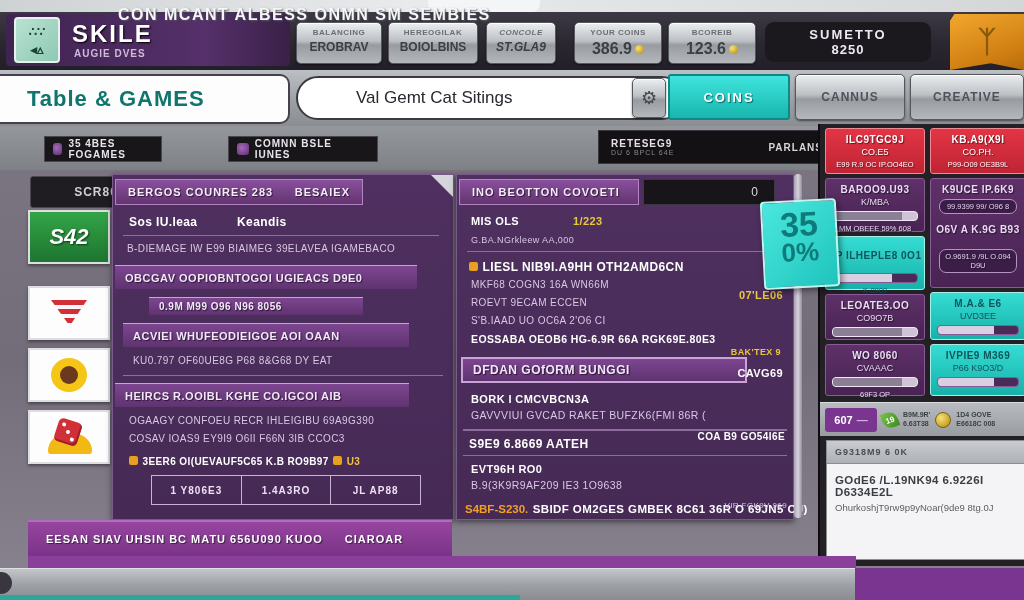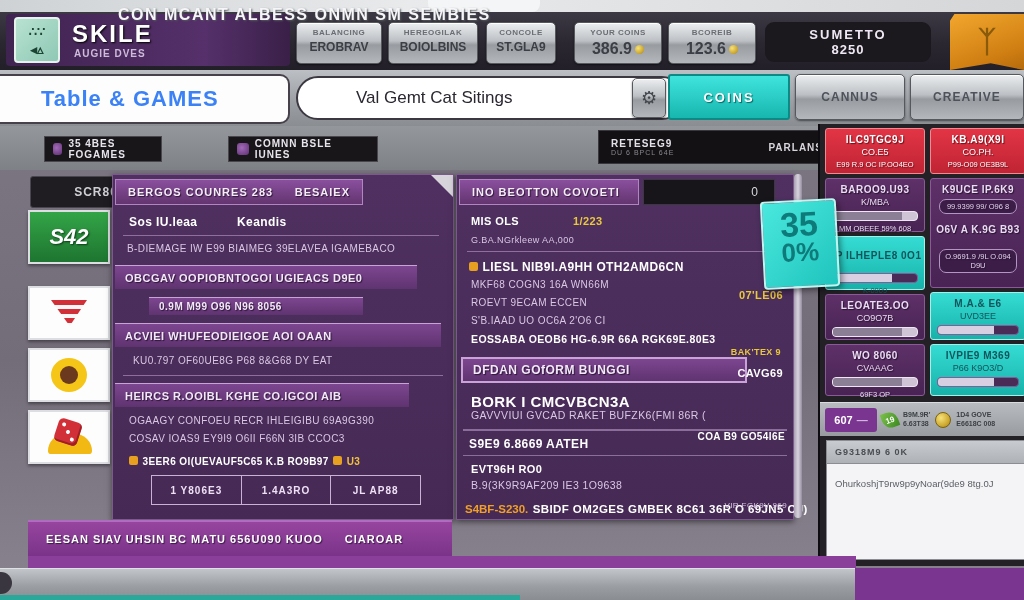--- a/index.html
+++ b/index.html
@@ -20,21 +20,21 @@
   .metal .mb{font-size:12px;font-weight:bold;color:#3c4046;margin-top:3px;}
   .metal .big{font-size:16px;}
   .coin{display:inline-block;width:9px;height:9px;border-radius:50%;background:radial-gradient(circle at 35% 35%,#f6e27a,#c9a227 70%,#8a6d14);vertical-align:middle;margin-left:3px;}
   .sessionpill{left:765px;top:10px;width:166px;height:40px;background:#1b181e;border-radius:9px;color:#efe8f4;text-align:center;font-weight:bold;}
   .sessionpill .sl{font-size:13px;letter-spacing:2px;margin-top:5px;}
   .sessionpill .sv{font-size:13px;letter-spacing:1px;}
   .brand{left:950px;top:2px;width:74px;height:56px;background:linear-gradient(160deg,#f2a72e,#d07f12 70%,#b56a0c);clip-path:polygon(6% 0,100% 0,100% 100%,55% 88%,0 100%,0 12%);display:flex;align-items:center;justify-content:center;color:#8a5a0c;font-size:30px;font-weight:bold;}
   
   .navbar{left:0;top:70px;width:1024px;height:56px;background:linear-gradient(180deg,#bcc0c4 0%,#9a9ea2 60%,#8a8e92 100%);border-bottom:2px solid #5e6266;}
   .pagetitlebox{left:0;top:4px;width:288px;height:46px;background:#fdfdfd;border:2px solid #47414b;border-left:none;border-radius:0 10px 10px 0;display:flex;align-items:center;}
-  .pagetitle{margin-left:41px;font-size:22px;font-weight:bold;color:#3b82f6;letter-spacing:1px;}
+  .pagetitle{margin-left:27px;font-size:22px;font-weight:bold;color:#0f766e;letter-spacing:1px;}
   .search{left:296px;top:6px;width:326px;height:40px;background:#fff;border:2px solid #3c3842;border-radius:22px;font-size:17px;color:#2b2730;padding:0 0 0 58px;font-family:"Liberation Sans",sans-serif;box-sizing:content-box;}
   .iconbtn{left:632px;top:8px;width:34px;height:40px;font-size:18px;color:#44484e;display:flex;align-items:center;justify-content:center;}
   .tealbtn{background:linear-gradient(180deg,#3fe4dc,#17b6af);border:2px solid #0d8a86;border-radius:3px;color:#fff;font-weight:bold;font-size:13px;letter-spacing:2px;display:flex;align-items:center;justify-content:center;text-shadow:1px 1px 1px #0a6662;box-sizing:border-box;}
   .navmetal{display:flex;align-items:center;justify-content:center;font-size:12px;font-weight:bold;letter-spacing:1px;color:#4e525a;}
   
   .filterband{left:0;top:126px;width:1024px;height:44px;background:linear-gradient(180deg,#94989c,#7e8286);}
   .chip{background:#191619;border:1px solid #4a464e;color:#e8e4ec;font-size:10px;font-weight:bold;letter-spacing:1px;display:flex;align-items:center;padding:0 8px;box-sizing:border-box;}
   .chipicon{display:inline-block;width:12px;height:12px;background:radial-gradient(circle at 40% 40%,#a36ab8,#5e2f72);border-radius:3px;margin-right:6px;}
   .widebar{left:598px;top:4px;width:238px;height:34px;background:#141114;border:1px solid #3a363e;display:flex;align-items:center;justify-content:space-between;padding:0 12px;box-sizing:border-box;}
   .widebar .wl1{font-size:10px;font-weight:bold;color:#e4e0e8;letter-spacing:1px;}
@@ -115,21 +115,21 @@
       <div class="abs appsub">AUGIE DVES</div>
     </div>
     <div class="abs metal" style="left:388px;top:10px;width:90px;height:42px;">
       <div class="mt">HEREOGILAK</div>
       <div class="mb">BOIOLBINS</div>
     </div>
     <div class="abs metal" style="left:296px;top:10px;width:86px;height:42px;">
       <div class="mt">BALANCING</div>
       <div class="mb">EROBRAV</div>
     </div>
-    <div class="abs metal" style="left:486px;top:10px;width:70px;height:42px;">
+    <div class="abs metal" style="left:486px;top:10px;width:70px;height:42px;font-style:italic;">
       <div class="mt">CONCOLE</div>
       <div class="mb">ST.GLA9</div>
     </div>
     <div class="abs metal" style="left:574px;top:10px;width:88px;height:42px;">
       <div class="mt">YOUR COINS</div>
       <div class="mb big"><span>386.9</span><span class="coin"></span></div>
     </div>
     <div class="abs metal" style="left:668px;top:10px;width:88px;height:42px;">
       <div class="mt">BCOREIB</div>
       <div class="mb big"><span>123.6</span><span class="coin"></span></div>
@@ -210,21 +210,21 @@
     <div class="abs ptext b" style="left:16px;top:40px;font-size:12px;"><span>Sos IU.Ieaa</span></div>
     <div class="abs ptext b" style="left:124px;top:40px;font-size:12px;"><span>Keandis</span></div>
     <div class="abs pline" style="left:10px;top:60px;width:316px;"></div>
     <div class="abs ptext" style="left:14px;top:68px;width:312px;">B-DIEMAGE IW E99 BIAIMEG 39ELAVEA IGAMEBACO</div>
     <div class="abs prow" style="left:2px;top:90px;width:302px;height:24px;">
         <span>OBCGAV OOPIOBNTOGOI UGIEACS D9E0</span>
       </div>
     <div class="abs prow" style="left:36px;top:122px;width:214px;height:18px;font-size:10px;">
         <span>0.9M M99 O96 N96 8056</span>
       </div>
-    <div class="abs prow" style="left:2px;top:148px;width:326px;height:24px;">
+    <div class="abs prow" style="left:10px;top:148px;width:286px;height:24px;">
         <span>ACVIEI WHUFEODIEIGOE AOI OAAN</span>
       </div>
     <div class="abs ptext" style="left:20px;top:180px;width:300px;">KU0.797 OF60UE8G P68 8&amp;G68 DY EAT</div>
     <div class="abs pline" style="left:10px;top:200px;width:320px;"></div>
     <div class="abs prow" style="left:2px;top:208px;width:294px;height:24px;">
         <span>HEIRCS R.OOIBL KGHE CO.IGCOI AIB</span>
       </div>
     <div class="abs ptext" style="left:16px;top:240px;width:310px;">OGAAGY CONFOEU RECR IHLEIGIBU 69A9G390</div>
     <div class="abs ptext" style="left:16px;top:258px;width:310px;">COSAV IOAS9 EY9I9 O6II F66N 3IB CCOC3</div>
     <div class="abs" style="left:16px;top:276px;width:320px;">
@@ -266,21 +266,21 @@
       <span class="obox"></span>
       <span class="ptext b" style="font-size:12px;">LIESL NIB9I.A9HH OTH2AMD6CN</span>
     </div>
     <div class="abs ptext" style="left:14px;top:104px;">MKF68 COGN3 16A WN66M</div>
     <div class="abs ptext" style="left:14px;top:122px;">ROEVT 9ECAM ECCEN</div>
     <div class="abs ptext" style="left:14px;top:140px;">S'B.IAAD UO OC6A 2'O6 CI</div>
     <div class="abs ptext b" style="left:14px;top:158px;font-size:10.5px;">EOSSABA OEOB6 HG-6.9R 66A RGK69E.80E3</div>
     <div class="abs prow" style="left:4px;top:182px;width:286px;height:26px;border:2px solid #c9a2d8;font-size:12px;">
         <span>DFDAN GOfORM BUNGGI</span>
       </div>
-    <div class="abs ptext b" style="left:14px;top:218px;font-size:15px;text-align:right;">BORK I CMCVBCN3A</div>
+    <div class="abs ptext b" style="left:14px;top:218px;font-size:11px;text-align:right;">BORK I CMCVBCN3A</div>
     <div class="abs ptext" style="left:14px;top:234px;font-size:10.5px;">GAVVVIUI GVCAD RAKET BUFZK6(FMI 86R (</div>
     <div class="abs pline" style="left:6px;top:254px;width:324px;height:2px;"></div>
     <div class="abs ptext b" style="left:12px;top:262px;font-size:12px;">S9E9 6.8669 AATEH</div>
     <div class="abs pline" style="left:6px;top:280px;width:324px;"></div>
     <div class="abs ptext b" style="left:14px;top:288px;font-size:11px;">EVT96H RO0</div>
     <div class="abs ptext" style="left:14px;top:304px;font-size:10.5px;">B.9(3K9R9AF209 IE3 1O9638</div>
     <div class="abs" style="left:8px;top:324px;width:326px;white-space:nowrap;">
       <span style="color:#f0a028;font-weight:bold;font-size:11.5px;">S4BF-S230.</span>
       <span class="ptext b" style="font-size:11.5px;">SBIDF OM2GES GMBEK 8C61 36R O 69JN5 OJ)</span>
     </div>
@@ -379,20 +379,21 @@
         <div>1D4 GOVE</div>
         <div>E6618C 008</div>
       </div>
     </div>
 
     <div class="abs infopanel" style="left:6px;top:316px;width:200px;height:120px;">
       <div class="infohead">
           <span>G9318M9 6 0K</span>
         </div>
       <div class="infobody">
+        <div class="infol1">GOdE6 /L.19NK94 6.9226I D6334E2L</div>
         <div class="infol2">OhurkoshjT9rw9p9yNoar(9de9 8tg.0J</div>
       </div>
     </div>
   </div>
 
   <div class="abs purplestrip"></div>
   <div class="abs statusbar"></div>
   <div class="abs statustext">CON MCANT ALBESS ONMN SM SEMBIES</div>
   <div class="abs statuspurple"></div>
   <div class="abs notch"></div>

